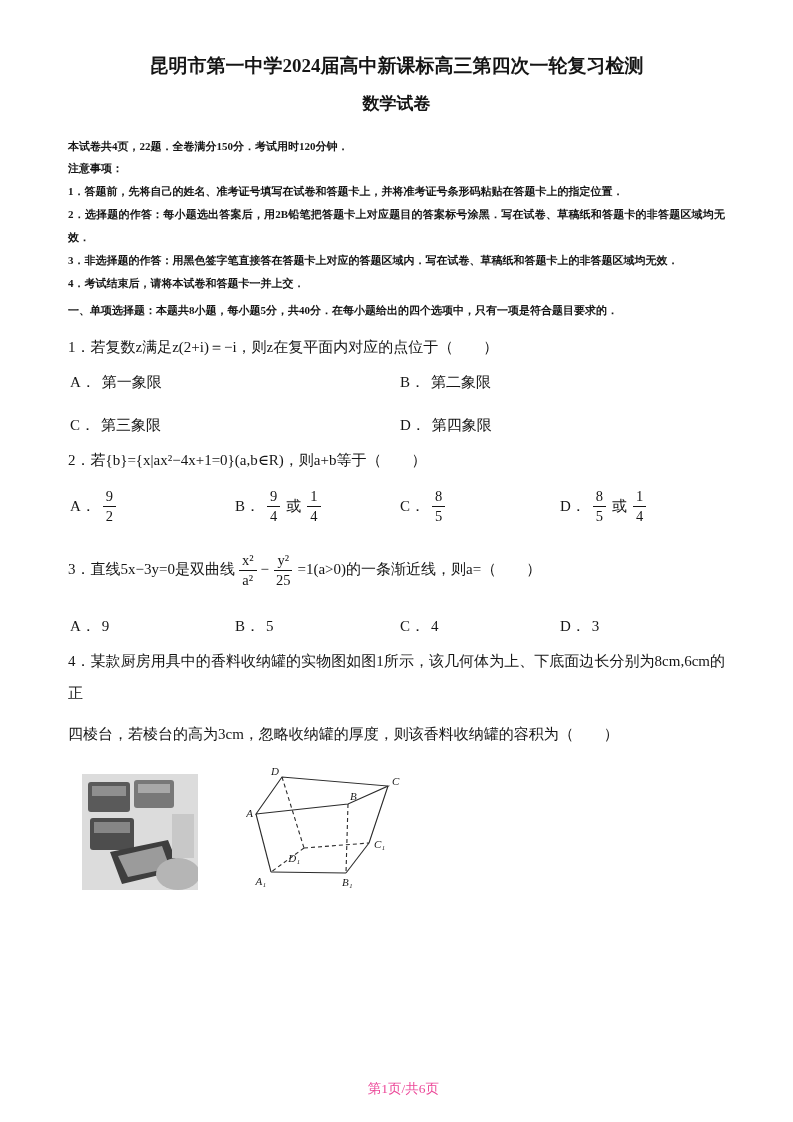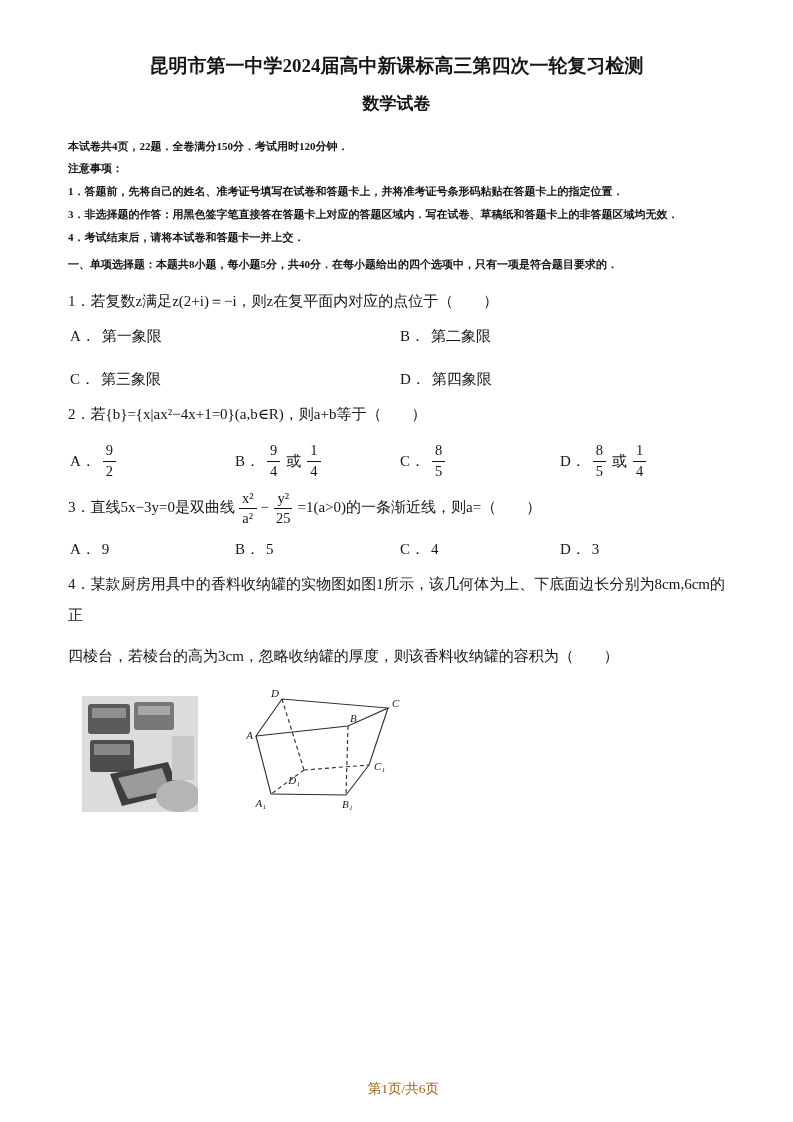--- a/index.html
+++ b/index.html
@@ -19,36 +19,37 @@
   .opt { font-size:15px; white-space:nowrap; }
   .opt .lbl { margin-right:6px; }
   .opt-grid-2 { display:grid; grid-template-columns:330px auto; row-gap:24px; margin:10px 0 6px 2px; }
   .opt-grid-4 { display:grid; grid-template-columns:165px 165px 160px auto; align-items:center; margin:12px 0 6px 2px; }
   .optflex { display:flex; align-items:center; }
   .optflex .lbl { margin-right:5px; }
   .frac { display:inline-flex; flex-direction:column; align-items:center; vertical-align:middle; line-height:1.2; font-size:14.5px; margin:0 2px; }
   .frac .num { padding:0 3px 1px 3px; border-bottom:1.2px solid #151515; }
   .frac .den { padding:1px 3px 0 3px; }
   .conj { margin:0 4px; font-size:15px; }
-  .q3stem .frac { margin:0 4px; }
+  .q3stem .frac { margin:16px 4px; }
   .figures { display:flex; align-items:flex-end; gap:48px; margin:16px 0 0 14px; }
-  .footer { position:absolute; left:14px; right:0; bottom:24px; text-align:center; font-size:13.5px; color:#a16207; }
+  .footer { position:absolute; left:14px; right:0; bottom:24px; text-align:center; font-size:13.5px; color:#ec4899; }
   svg text { font-family:"Liberation Serif","DejaVu Serif",serif; }
 </style>
 </head>
 <body>
 
 <div class="page">
 
   <h1 class="title">昆明市第一中学2024届高中新课标高三第四次一轮复习检测</h1>
   <h2 class="subtitle">数学试卷</h2>
 
   <p class="para bold intro">本试卷共4页，22题．全卷满分150分．考试用时120分钟．</p>
   <p class="para bold">注意事项：</p>
   <p class="para bold">1．答题前，先将自己的姓名、准考证号填写在试卷和答题卡上，并将准考证号条形码粘贴在答题卡上的指定位置．</p>
+  <p class="para bold">2．选择题的作答：每小题选出答案后，用2B铅笔把答题卡上对应题目的答案标号涂黑．写在试卷、草稿纸和答题卡的非答题区域均无效．</p>
   <p class="para bold">3．非选择题的作答：用黑色签字笔直接答在答题卡上对应的答题区域内．写在试卷、草稿纸和答题卡上的非答题区域均无效．</p>
   <p class="para bold">4．考试结束后，请将本试卷和答题卡一并上交．</p>
 
   <p class="para bold section-heading">一、单项选择题：本题共8小题，每小题5分，共40分．在每小题给出的四个选项中，只有一项是符合题目要求的．</p>
 
   <div>
     <p class="para qstem">1．若复数z满足z(2+i)＝−i，则z在复平面内对应的点位于（　　）</p>
     <div class="opt-grid-2">
       <span class="opt"><span class="lbl">A．</span><span>第一象限</span></span>
       <span class="opt"><span class="lbl">B．</span><span>第二象限</span></span>

